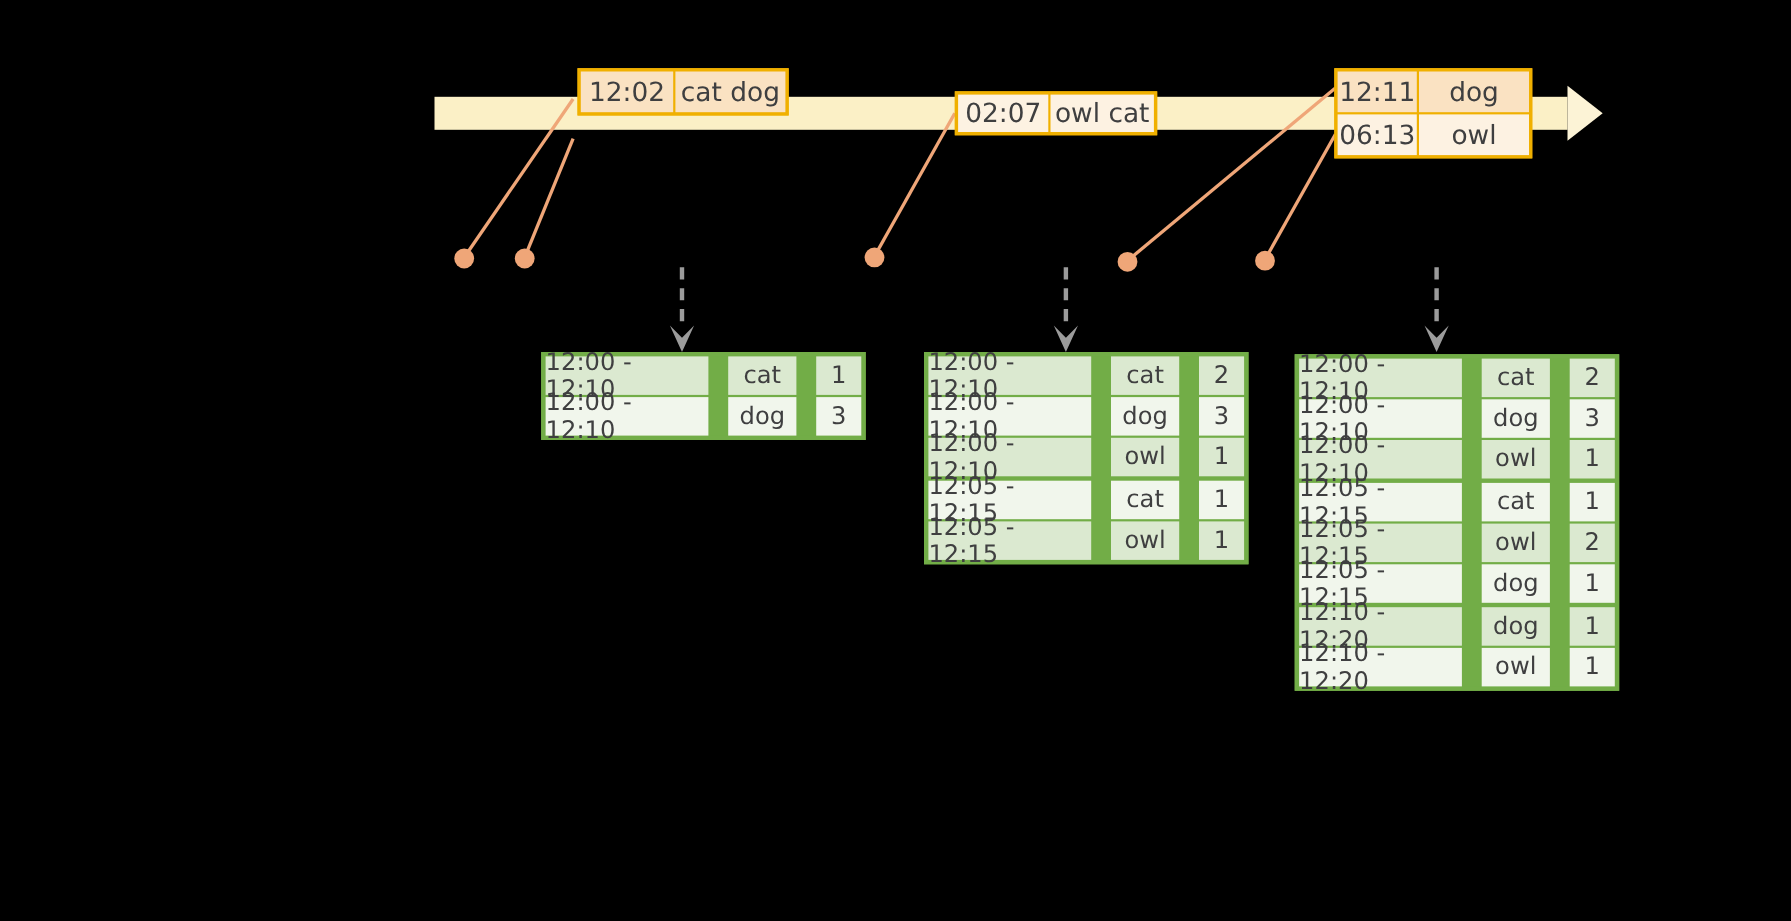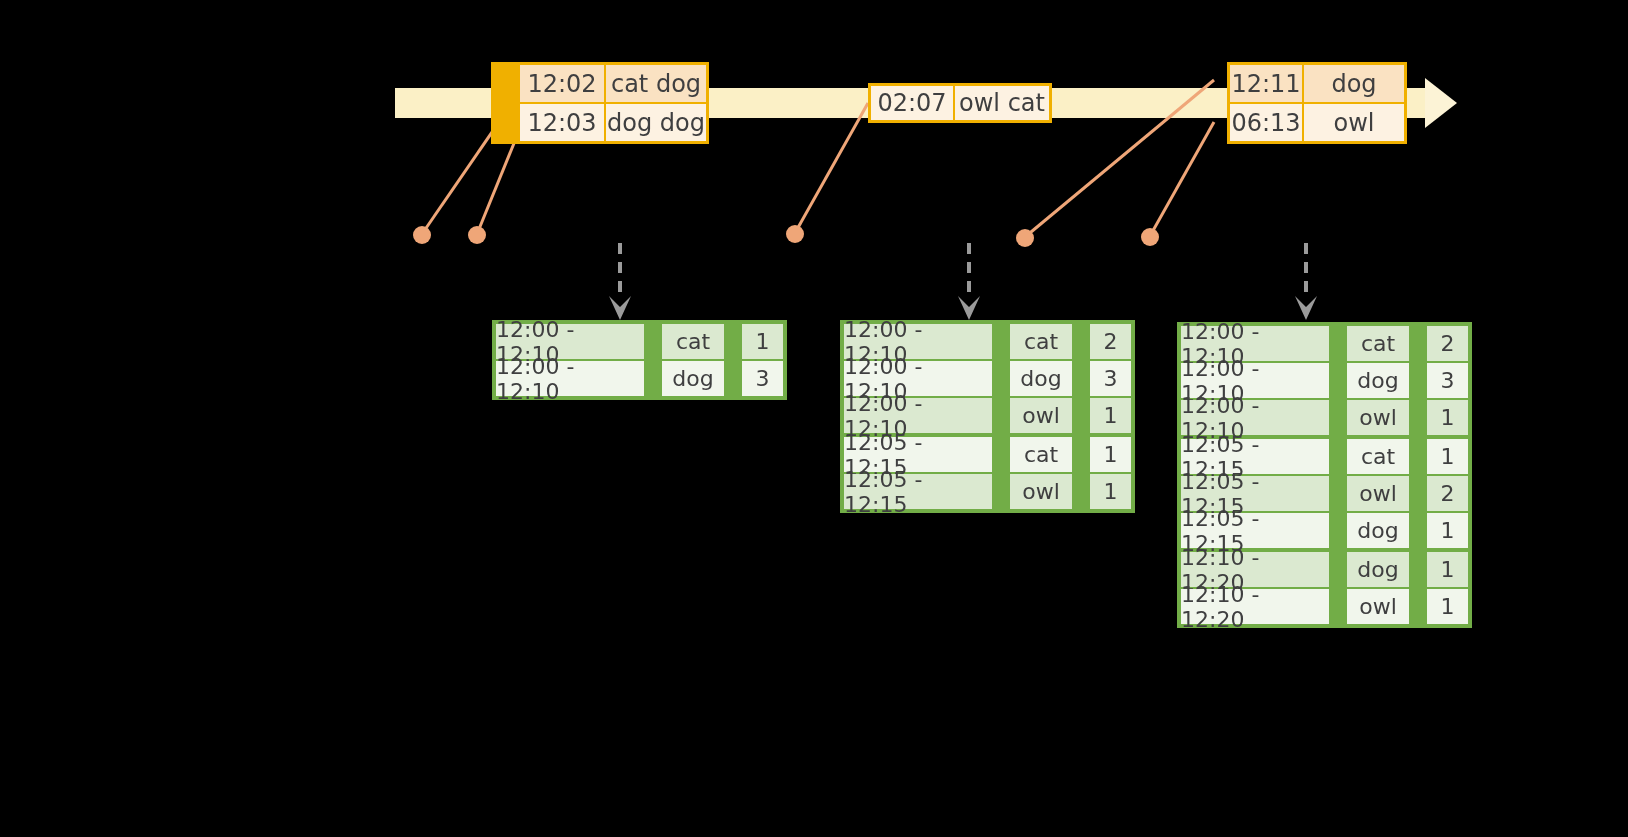--- a/index.html
+++ b/index.html
@@ -18,26 +18,26 @@
   .etable{
     position:absolute;background:var(--gold);border:3px solid var(--gold);
     display:flex;flex-direction:column;gap:2px;box-sizing:border-box;
   }
   .etable .row{display:flex;gap:2px;}
   .etable .cell{
     display:flex;align-items:center;justify-content:center;
     height:37px;font-size:24px;background:var(--cream);
   }
   .etable .row.peach .cell{background:var(--peach);}
-  #et1{left:491px;top:62px;padding-left:26px;}
+  #et1{left:525px;top:62px;}
   #et1 .time{width:84px}  #et1 .words{width:100px}
   #et2{left:868px;top:83px;}
   #et2 .cell{height:34px;}
   #et2 .time{width:82px}  #et2 .words{width:94px}
-  #et3{left:1213px;top:62px;margin-left:14px;}
+  #et3{left:1213px;top:62px;}
   #et3 .time{width:72px}  #et3 .words{width:100px}
 
   
   .rtable{
     position:absolute;background:var(--green);border:4px solid var(--green);
     display:flex;flex-direction:column;gap:2px;box-sizing:border-box;
   }
   .rtable .row{display:flex;gap:18px;}
   .rtable .row.sep{margin-top:2px;}
   .rtable .cell{
@@ -79,24 +79,20 @@
     <line x1="969" y1="243" x2="969" y2="298" style="stroke:var(--gray);stroke-width:4;stroke-dasharray:11 8"></line>
     <polygon points="958,296 969,307 980,296 969,320" style="fill:var(--gray)"></polygon>
     <line x1="1306" y1="243" x2="1306" y2="298" style="stroke:var(--gray);stroke-width:4;stroke-dasharray:11 8"></line>
     <polygon points="1295,296 1306,307 1317,296 1306,320" style="fill:var(--gray)"></polygon>
   </svg>
 
   <div class="etable" id="et1">
     <div class="row peach">
       <div class="cell time">12:02</div>
       <div class="cell words">cat dog</div>
-    </div>
-    <div class="row">
-      <div class="cell time">12:03</div>
-      <div class="cell words">dog dog</div>
     </div>
   </div>
 
   <div class="etable" id="et2">
     <div class="row">
       <div class="cell time">02:07</div>
       <div class="cell words">owl cat</div>
     </div>
   </div>
 

